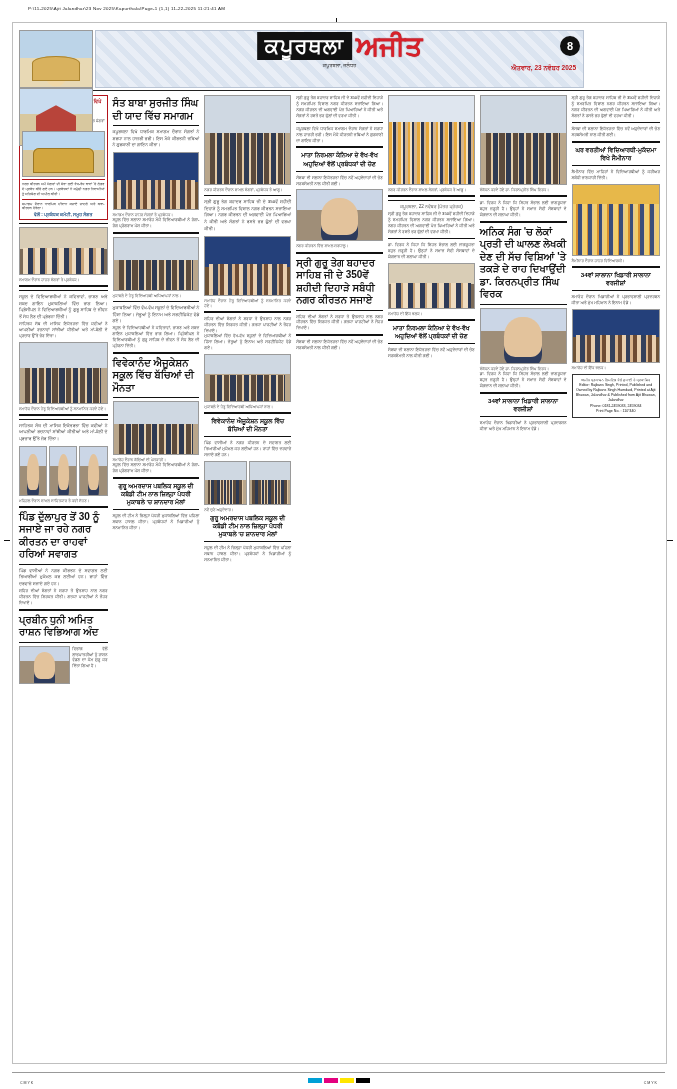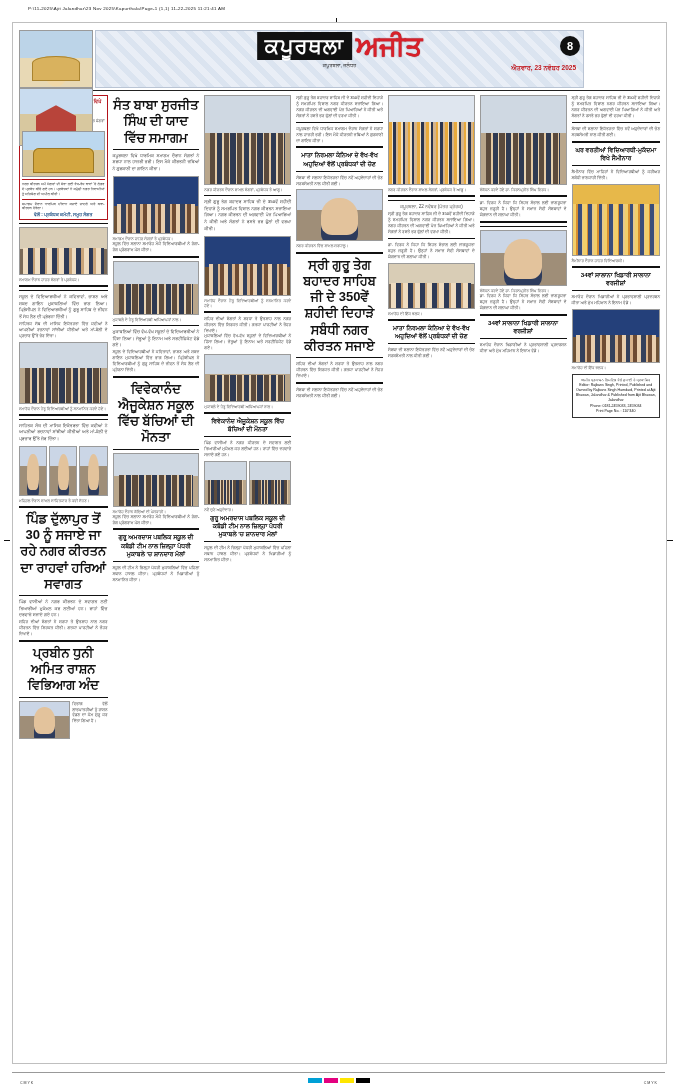--- a/index.html
+++ b/index.html
@@ -32,21 +32,21 @@
   .pageno{position:absolute;right:80px;top:8px;width:20px;height:20px;border-radius:50%;background:#111;color:#fff;font-size:11px;display:flex;align-items:center;justify-content:center;font-weight:bold;}
 
   
   .cols{display:flex;gap:5px;margin-top:4px;}
   .col{width:0;flex:1 1 0;}
   .c1{flex:1.02}.c2{flex:1.0}.c3{flex:1.0}.c4{flex:1.0}.c5{flex:1.0}.c6{flex:1.0}.c7{flex:1.02}
 
   .hl{border-top:1px solid #111;margin:3px 0;}
   .hl2{border-top:2px solid #111;margin:3px 0;}
 
-  h2.head{font-size:13px;line-height:1.25;font-weight:bold;color:#111;margin:2px 0 3px;text-align:center;}
+  h2.head{font-size:10px;line-height:1.25;font-weight:bold;color:#111;margin:2px 0 3px;}
   h2.head.red{color:#c0161d;}
   h3.sub{font-size:6.2px;line-height:1.3;font-weight:bold;text-align:center;margin:2px 0;}
   .byline{font-size:4.6px;color:#444;text-align:center;margin-bottom:2px;}
   .body{font-size:4.4px;line-height:1.52;text-align:justify;color:#1a1a1a;hyphens:auto;}
   .body.small{font-size:4.1px;line-height:1.45;}
   .cap{font-size:3.9px;line-height:1.3;color:#333;text-align:justify;margin-top:2px;}
 
   .ph{position:relative;overflow:hidden;border:1px solid #9a9a9a;}
   .ph .sk{position:absolute;inset:0;}
   .people{background:linear-gradient(#cfd8e2 0 42%, #b9a68b 42% 100%);}
@@ -297,20 +297,21 @@
       </div>
 
       <div class="col c6">
         <div class="ph" style="height:88px;">
               <div class="people sk"></div>
             </div>
         <div class="cap">ਸੰਬੋਧਨ ਕਰਦੇ ਹੋਏ ਡਾ. ਕਿਰਨਪ੍ਰੀਤ ਸਿੰਘ ਵਿਰਕ।</div>
         <div class="hl2"></div>
         <div class="body small">ਡਾ. ਵਿਰਕ ਨੇ ਕਿਹਾ ਕਿ ਸਿਹਤ ਸੰਭਾਲ ਲਈ ਜਾਗਰੂਕਤਾ ਬਹੁਤ ਜ਼ਰੂਰੀ ਹੈ। ਉਨ੍ਹਾਂ ਨੇ ਸਮਾਜ ਸੇਵੀ ਸੰਸਥਾਵਾਂ ਦੇ ਯੋਗਦਾਨ ਦੀ ਸ਼ਲਾਘਾ ਕੀਤੀ।</div>
         <div class="hl2"></div>
+        <h2 class="head">ਅਨਿਕ ਸੰਗ 'ਚ ਲੋਕਾਂ ਪ੍ਰਤੀ ਦੀ ਘਾਲਣ ਲੇਖਕੀ ਦੇਣ ਦੀ ਸੱਚ ਵਿਸ਼ਿਆਂ 'ਤੇ ਤਕੜੇ ਦੇ ਰਾਹ ਦਿਖਾਉਂਦੀ ਡਾ. ਕਿਰਨਪ੍ਰੀਤ ਸਿੰਘ ਵਿਰਕ</h2>
         <div class="hl"></div>
         <div class="ph" style="height:54px;">
               <div class="portrait sk"></div>
             </div>
         <div class="cap">ਸੰਬੋਧਨ ਕਰਦੇ ਹੋਏ ਡਾ. ਕਿਰਨਪ੍ਰੀਤ ਸਿੰਘ ਵਿਰਕ।</div>
         <div class="body small">ਡਾ. ਵਿਰਕ ਨੇ ਕਿਹਾ ਕਿ ਸਿਹਤ ਸੰਭਾਲ ਲਈ ਜਾਗਰੂਕਤਾ ਬਹੁਤ ਜ਼ਰੂਰੀ ਹੈ। ਉਨ੍ਹਾਂ ਨੇ ਸਮਾਜ ਸੇਵੀ ਸੰਸਥਾਵਾਂ ਦੇ ਯੋਗਦਾਨ ਦੀ ਸ਼ਲਾਘਾ ਕੀਤੀ।</div>
         <div class="hl2"></div>
         <h3 class="sub">34ਵਾਂ ਸਾਲਾਨਾ ਖਿਡਾਰੀ ਸਾਲਾਨਾ ਵਰਜੀਸ਼ਾਂ</h3>
         <div class="hl"></div>
         <div class="body small">ਸਮਾਰੋਹ ਦੌਰਾਨ ਖਿਡਾਰੀਆਂ ਨੇ ਪ੍ਰਭਾਵਸ਼ਾਲੀ ਪ੍ਰਦਰਸ਼ਨ ਕੀਤਾ ਅਤੇ ਮੁੱਖ ਮਹਿਮਾਨ ਨੇ ਇਨਾਮ ਵੰਡੇ।</div>

